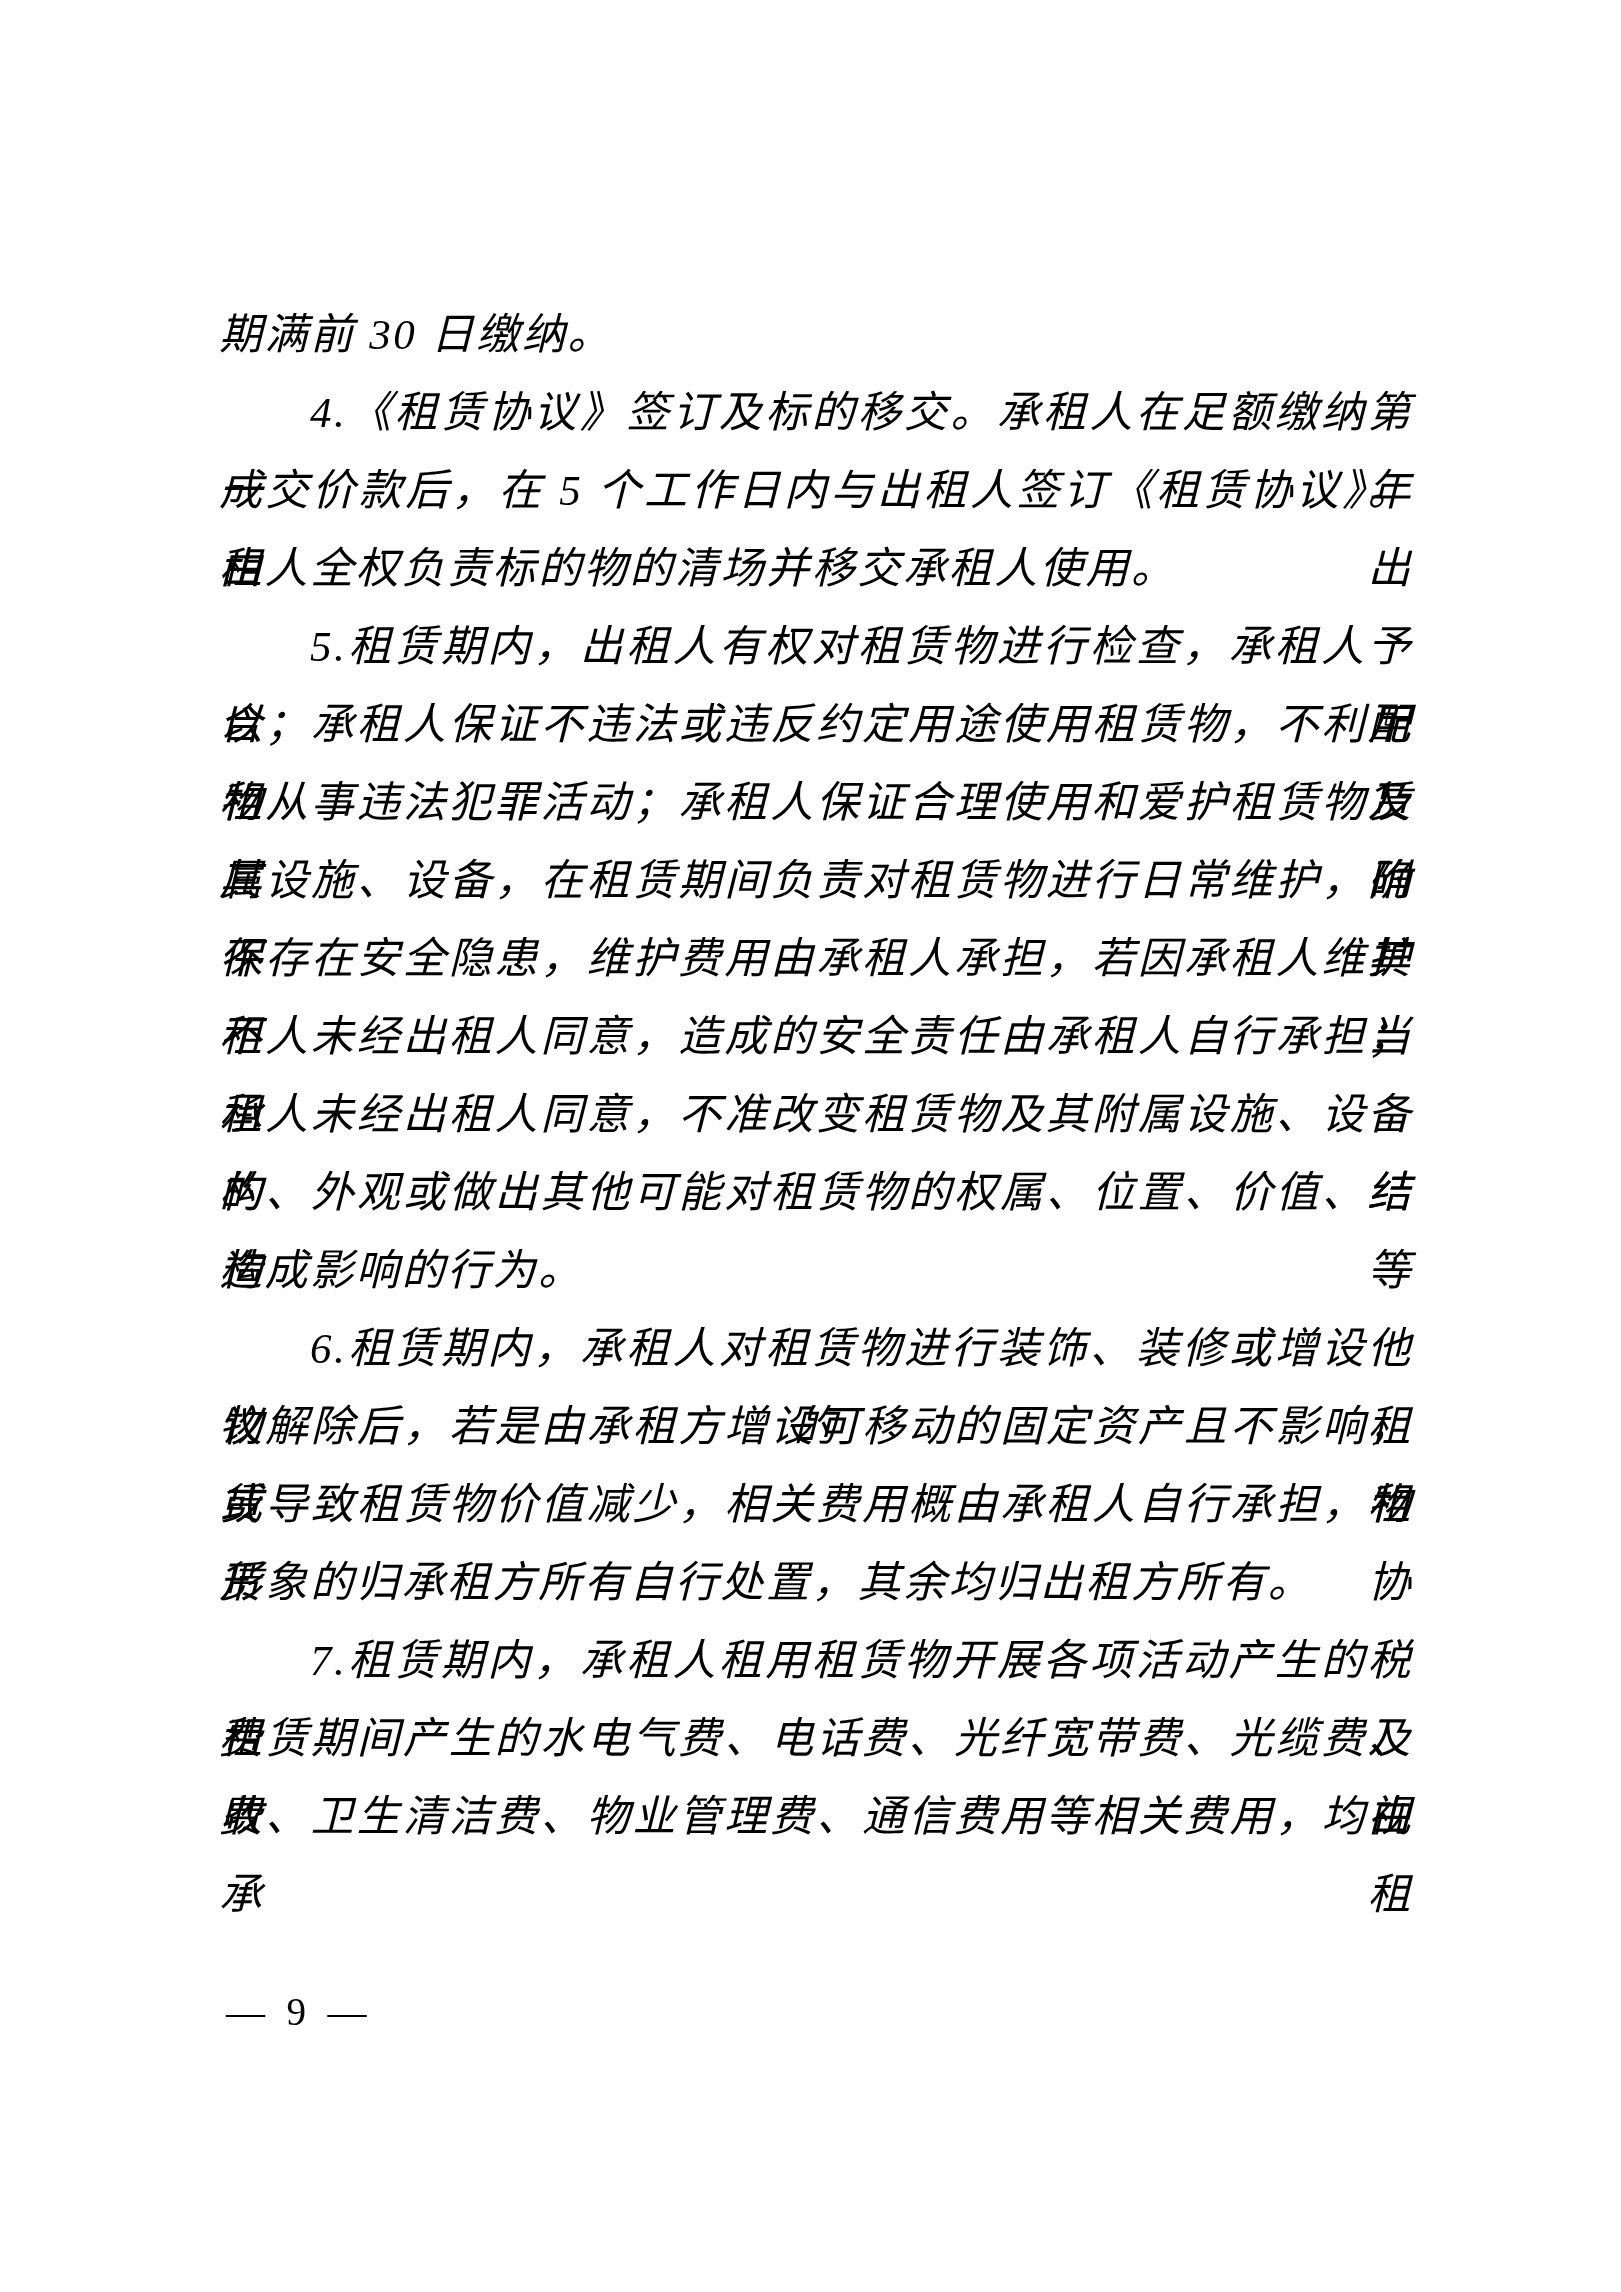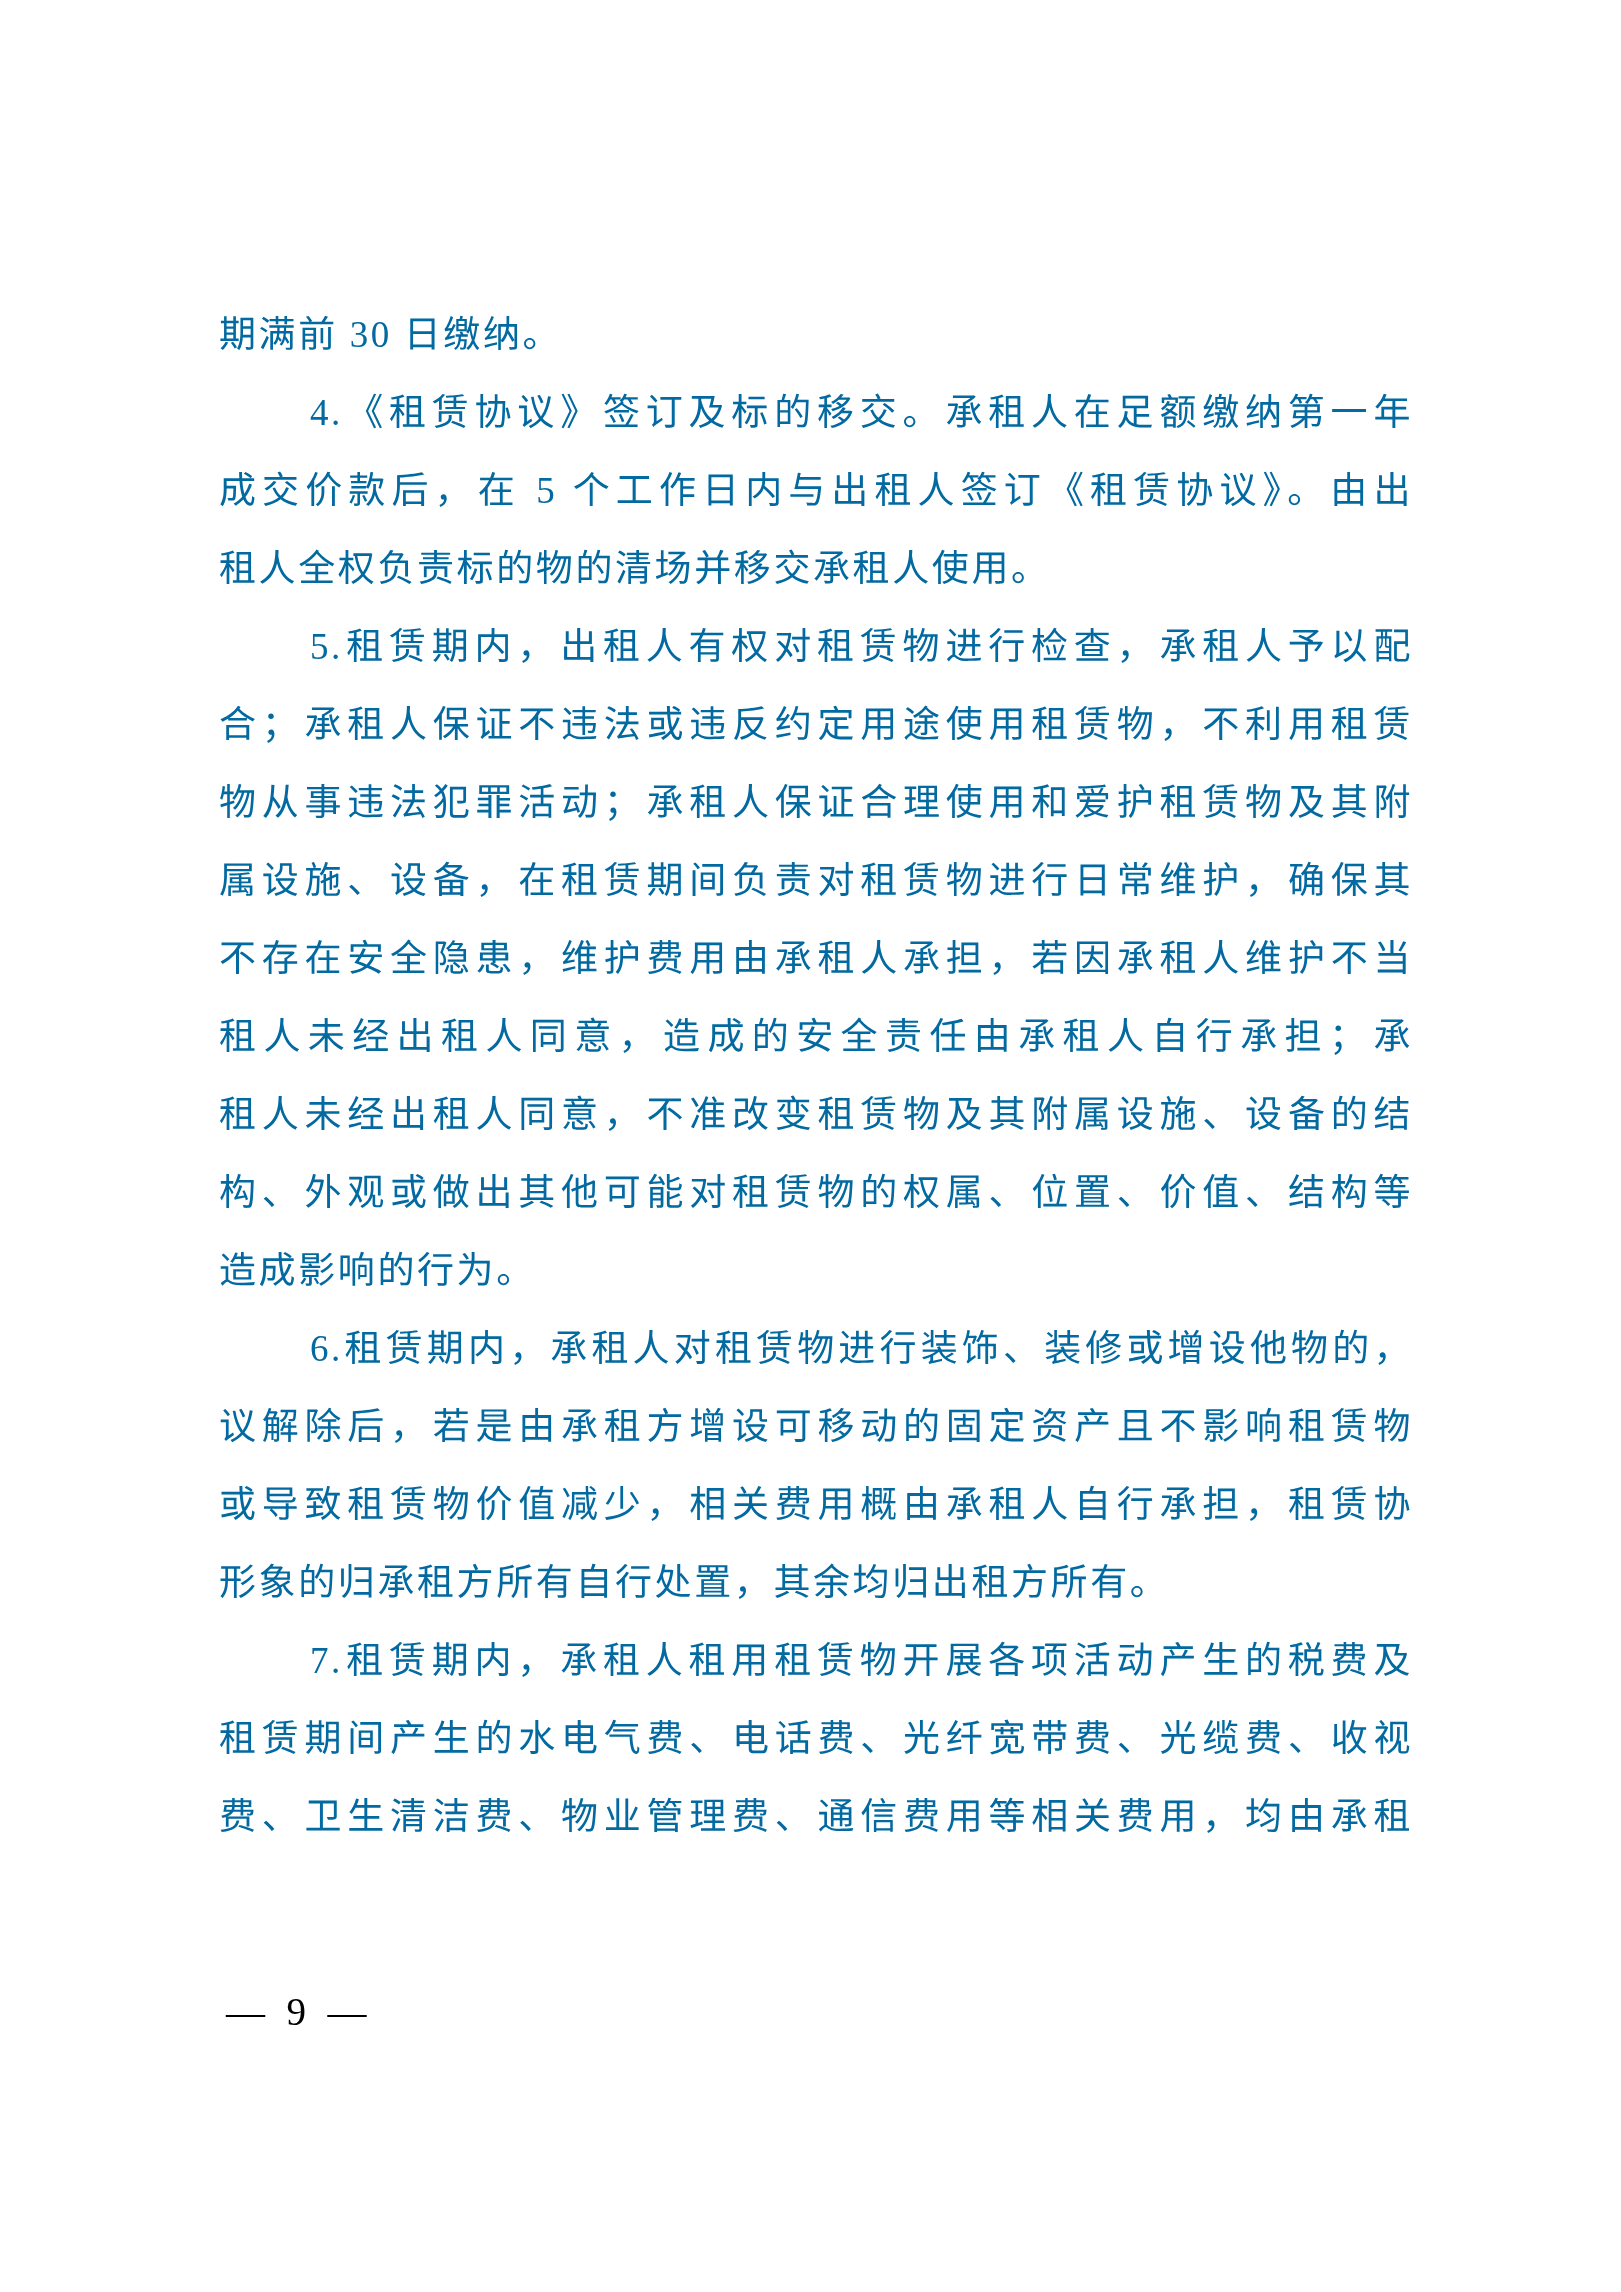--- a/index.html
+++ b/index.html
@@ -16,27 +16,28 @@
     font-family: "Liberation Serif", "DejaVu Serif", serif;
     overflow: hidden;
   }
   .content {
     position: absolute;
     left: 219px;
     top: 296px;
     width: 1194px;
   }
   .line {
-    font-size: 37px;
+    font-size: 43px;
     line-height: 78px;
     height: 78px;
     letter-spacing: 2.6px;
     white-space: nowrap;
     text-align: left;
-    color: #0369a1;
+    color: #000000;
+    font-style: italic;
   }
   
   .justify {
     white-space: normal;
     text-align: justify;
     text-align-last: justify;
     text-justify: inter-character;
   }
   
   .indent {

